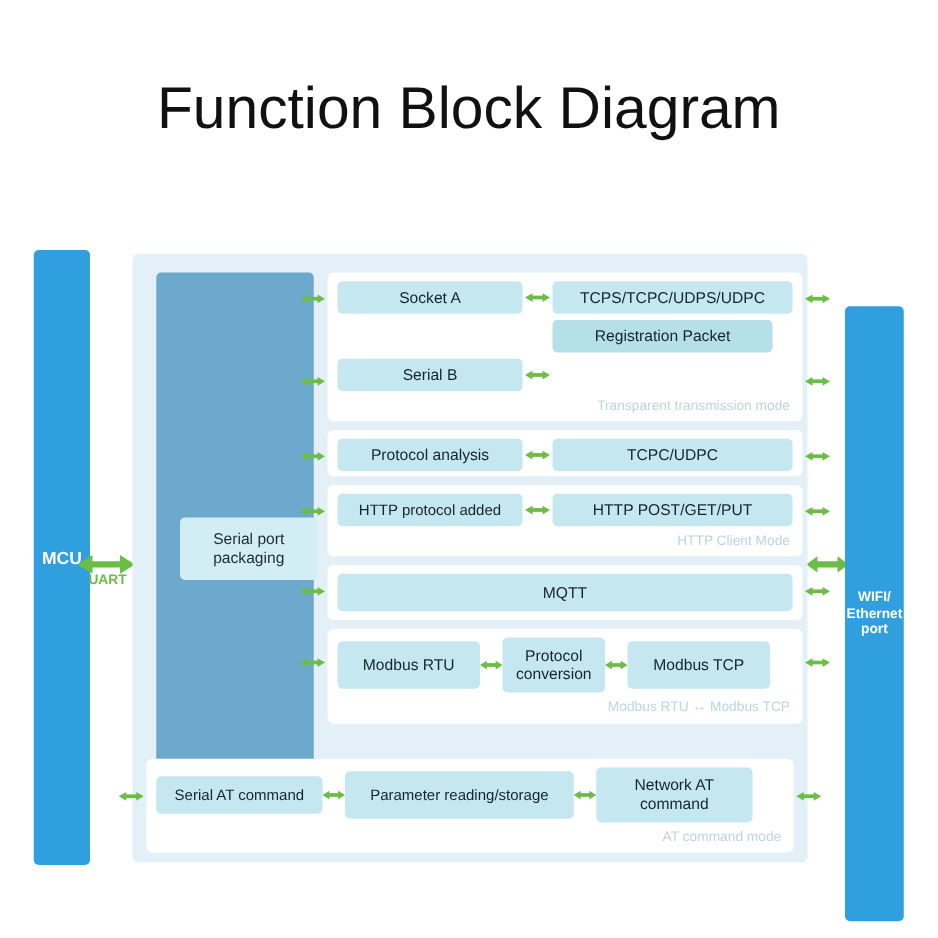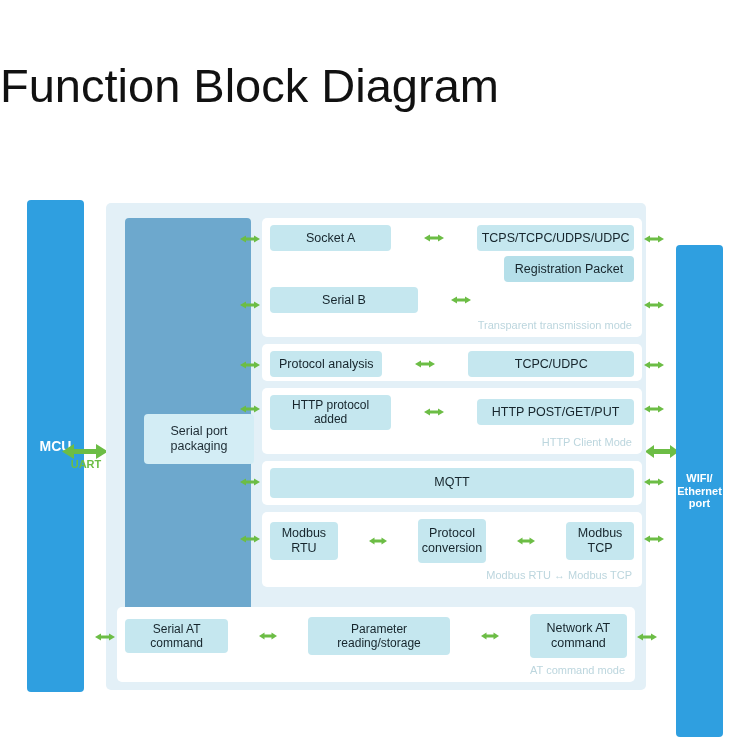--- a/index.html
+++ b/index.html
@@ -14,20 +14,21 @@
     position: relative;
     overflow: hidden;
   }
 
   
   .title {
     position: absolute;
     top: 58px;
     left: 0;
     width: 750px;
+    text-align: center;
     font-size: 47px;
     font-weight: 400;
     color: #111111;
     letter-spacing: 0px;
     font-family: "Liberation Sans", sans-serif;
   }
 
   
   .port-bar {
     position: absolute;
@@ -37,21 +38,21 @@
     font-weight: bold;
     display: flex;
     align-items: center;
     justify-content: center;
     text-align: center;
     line-height: 1.15;
   }
   .port-left {
     left: 27px;
     top: 200px;
-    width: 57px;
+    width: 45px;
     height: 492px;
     font-size: 14px;
   }
   .port-right {
     left: 676px;
     top: 200px;
     width: 47px;
     height: 492px;
     font-size: 11px;
     margin-top: 45px;
@@ -147,21 +148,20 @@
     margin-bottom: 7px;
     padding: 7px 8px 4px 8px;
     box-sizing: border-box;
     position: relative;
   }
 
   .row {
     display: flex;
     align-items: center;
     margin-bottom: 5px;
-    gap: 31px;
   }
   .row:last-of-type { margin-bottom: 0; }
 
   .cell {
     background: #c5e7ef;
     border-radius: 4px;
     display: flex;
     align-items: center;
     justify-content: center;
     text-align: center;
@@ -384,21 +384,21 @@
           </div>
           <div class="right-arrow" style="top:14px">
             <svg width="20" height="12" viewBox="0 0 20 12">
                 <g fill="#6cbd45">
                   <rect x="5" y="4.5" width="10" height="3"></rect>
                   <polygon points="0,6 6,2.5 6,9.5"></polygon>
                   <polygon points="20,6 14,2.5 14,9.5"></polygon>
                 </g>
               </svg>
           </div>
-          <div class="cell" style="width:130px">Protocol analysis</div>
+          <div class="cell" style="width:148px">Protocol analysis</div>
           <div class="gap">
             <svg width="20" height="12" viewBox="0 0 20 12">
                 <g fill="#6cbd45">
                   <rect x="5" y="4.5" width="10" height="3"></rect>
                   <polygon points="0,6 6,2.5 6,9.5"></polygon>
                   <polygon points="20,6 14,2.5 14,9.5"></polygon>
                 </g>
               </svg>
           </div>
           <div class="cell" style="width:192px">TCPC/UDPC</div>

